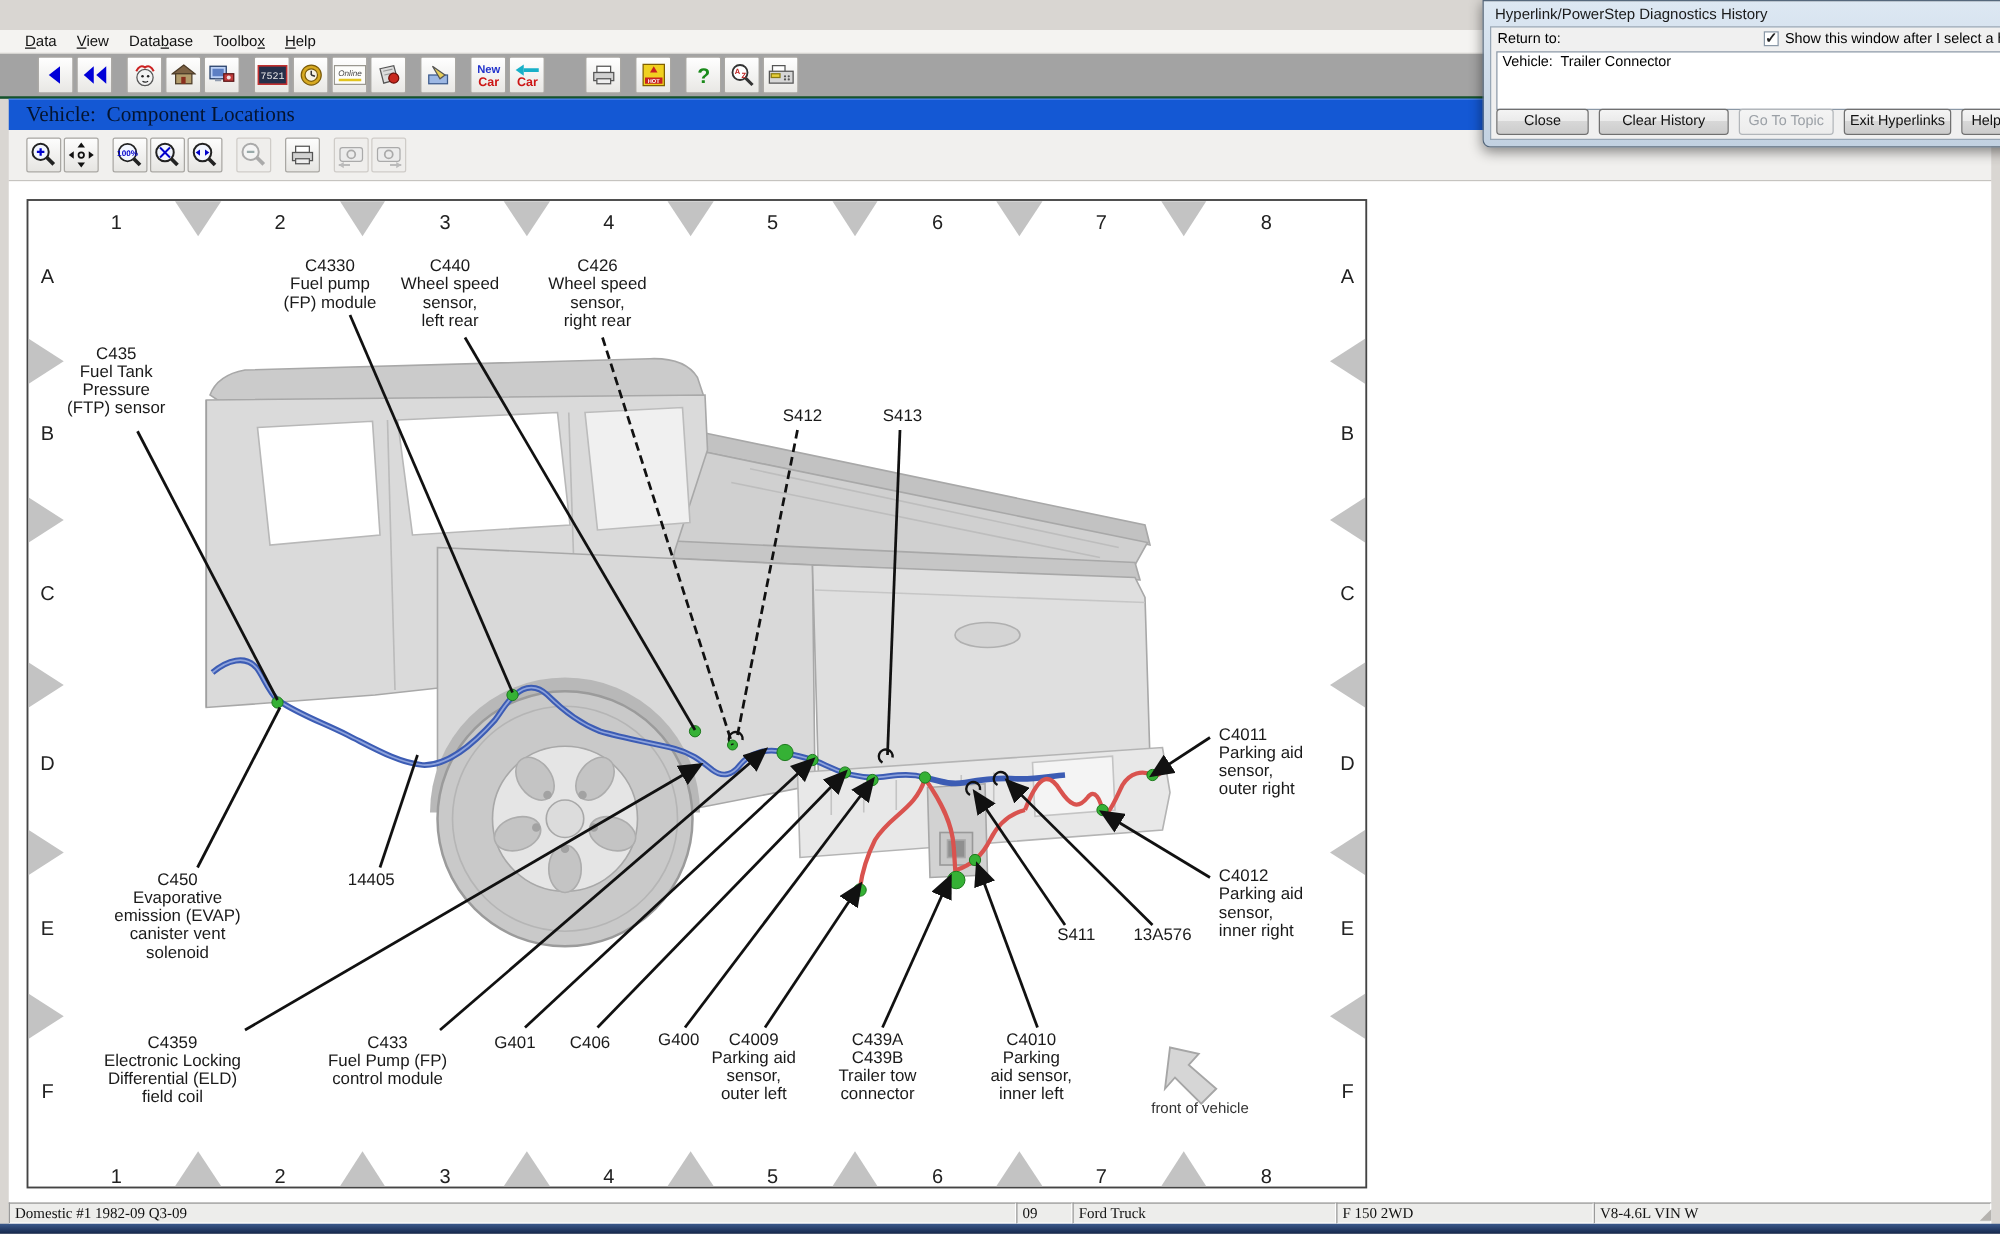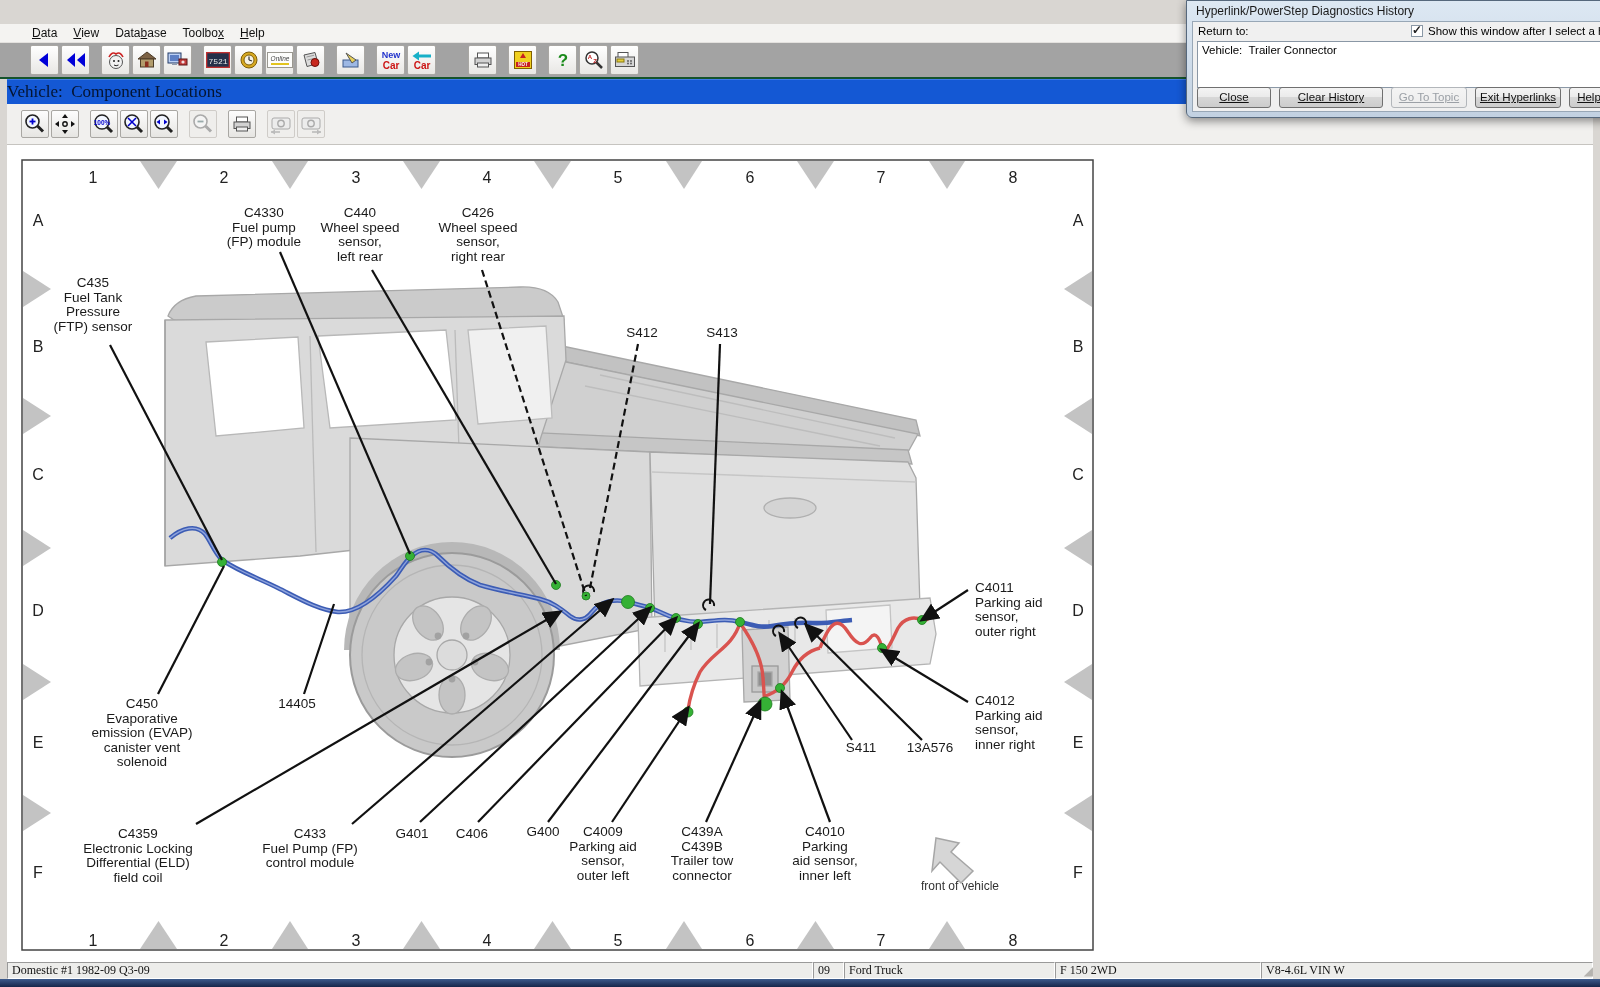--- a/index.html
+++ b/index.html
@@ -6,35 +6,35 @@
   html,body { width:1600px; height:987px; overflow:hidden; background:#d9d6d2;
               font-family:"Liberation Sans", sans-serif; }
   #win { position:absolute; inset:0; }
 
   
   #titlebar { position:absolute; top:0; left:0; right:0; height:24px;
     background:linear-gradient(#555 0%, #2e2e2e 45%, #141414 50%, #1b1b1b 100%);
     display:flex; align-items:center; padding-left:7px; }
   #titlebar .t { color:#fff; font-size:12px; margin-left:6px; letter-spacing:.3px; }
   #menubar { position:absolute; top:24px; left:0; right:0; height:19px; background:#f4f3f1;
-    border-bottom:1px solid #e3e1de; display:flex; align-items:center; padding-left:24px;
+    border-bottom:1px solid #e3e1de; display:flex; align-items:center; padding-left:12px;
     font-size:12px; color:#111; }
   .menu-item { padding:2px 8px; }
   .menu-item u { text-decoration:underline; }
   #toolbar { position:absolute; top:43px; left:0; right:0; height:36px; background:#a3a3a3;
     border-bottom:2px solid #14532d; display:flex; align-items:center; }
   .tbtn { width:29px; height:30px; background:linear-gradient(#ffffff,#e8e7e4);
     border:1px solid #a9a7a3; border-radius:2px; margin-right:2px;
     display:flex; align-items:center; justify-content:center; flex:0 0 auto; }
   .tbtn svg { display:block; }
   .g { margin-left:9px; }  .G { margin-left:30px; }
 
   #banner { position:absolute; top:79px; left:7px; right:7px; height:25px; background:#1458d4;
     border-top:1px solid #3f7ae8; color:#041430; font-family:"Liberation Serif", serif;
-    font-size:17px; display:flex; align-items:center; white-space:pre; }
+    font-size:17px; display:flex; align-items:center; padding-left:14px; white-space:pre; }
   #zoombar { position:absolute; top:104px; left:7px; right:7px; height:41px; background:#f1f0ee;
     border-bottom:1px solid #c6c4c0; display:flex; align-items:center; padding-left:14px; }
   .zbtn { width:28px; height:28px; background:linear-gradient(#fdfdfd,#e6e5e2);
     border:1px solid #a9a7a3; border-radius:2px; margin-right:2px;
     display:flex; align-items:center; justify-content:center; }
   .zbtn.dis { background:#efeeec; border-color:#cfccc8; }
 
   #content { position:absolute; top:145px; bottom:25px; left:7px; right:7px; background:#fff; }
   #content svg { position:absolute; left:0; top:0; }
 
@@ -57,21 +57,21 @@
     display:flex; align-items:center; }
   #cbx { width:12px; height:12px; background:#fff; border:1px solid #8a98a6; margin-right:5px;
     position:relative; flex:0 0 auto; }
   #cbx span { position:absolute; left:0px; top:-3px; font-size:12px; font-weight:bold; color:#222; }
   #dlg-list { position:absolute; left:4px; right:4px; top:19px; height:47px; background:#fff;
     border:1px solid #8a97a5; font-size:11.5px; }
   #dlg-list .item { padding:2px 4px; white-space:pre; }
   #dlg-btns { position:absolute; left:4px; right:4px; bottom:3px; display:flex; gap:8px; }
   .dbtn { height:21px; font-size:11.5px; color:#111; text-align:center; line-height:19px;
     border:1px solid #707070; border-radius:3px;
-    background:linear-gradient(#f4f4f4,#ebebeb 45%,#d8d8d8 46%,#cccccc);text-decoration:underline; }
+    background:linear-gradient(#f4f4f4,#ebebeb 45%,#d8d8d8 46%,#cccccc); }
   .dbtn.dis { color:#9ba0a6; border-color:#b2b6ba;
     background:linear-gradient(#f4f4f4,#ececec); }
 </style>
 </head>
 <body>
 
 <div id="win">
 
 
   <div id="menubar">
@@ -488,21 +488,21 @@
 
       <g>
         <polygon points="936,838 959,843 951,852 973,871 961,883 940,862 932,871" fill="#d6d6d6" stroke="#a6a6a6" stroke-width="1.5"></polygon>
         <text x="960" y="890" text-anchor="middle" font-size="12" fill="#333">front of vehicle</text>
       </g>
     </svg>
   </div>
 
   <div id="statusbar">
     <div class="seg" style="width:806px">Domestic #1 1982-09 Q3-09</div>
-    <div class="seg" style="width:31px">09</div>
+    <div class="seg" style="width:45px">09</div>
     <div class="seg" style="width:211px">Ford Truck</div>
     <div class="seg" style="width:206px">F 150 2WD</div>
     <div class="seg" style="flex:1">V8-4.6L VIN W</div>
     <span id="grip">◢</span>
   </div>
   <div id="bottomstrip"></div>
 </div>
 
 <div id="dlg">
   <div id="dlg-title">Hyperlink/PowerStep Diagnostics History</div>

